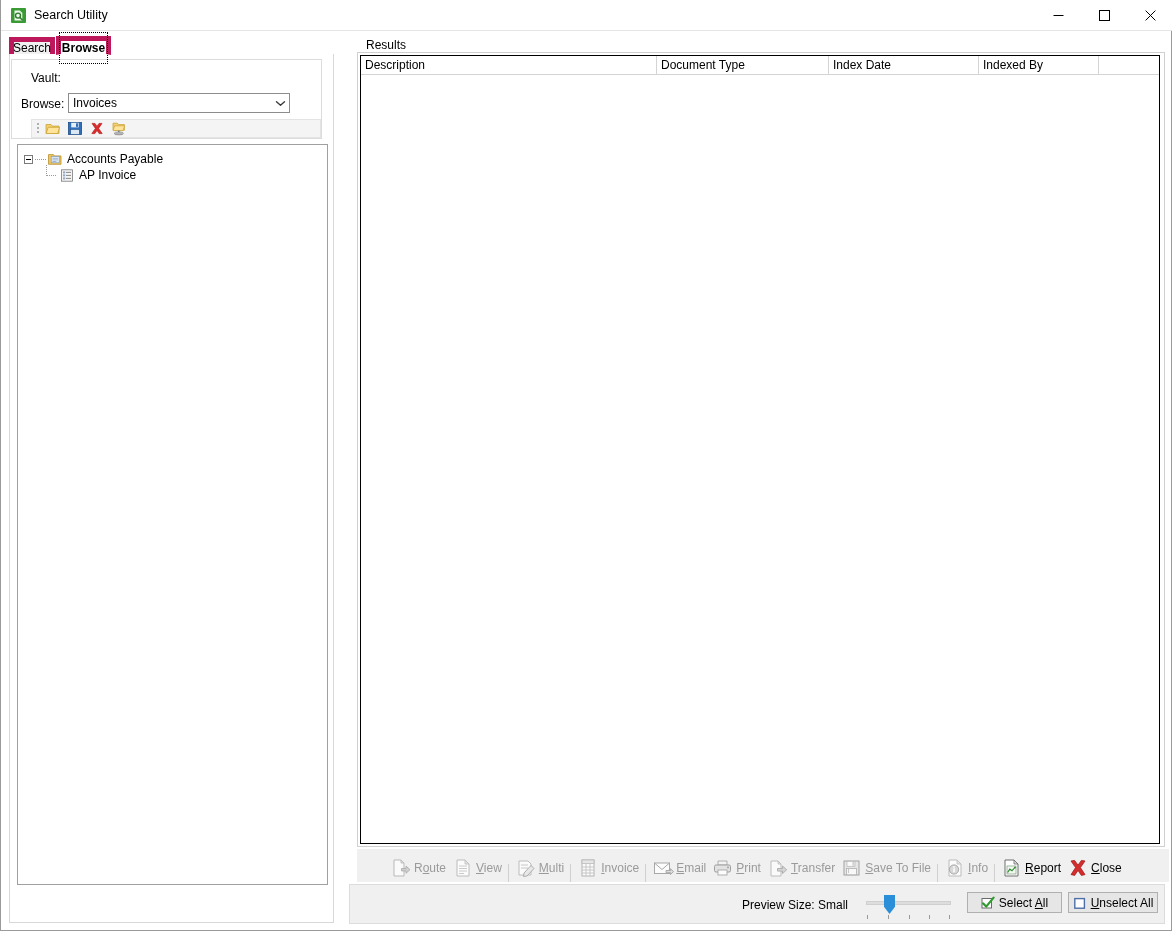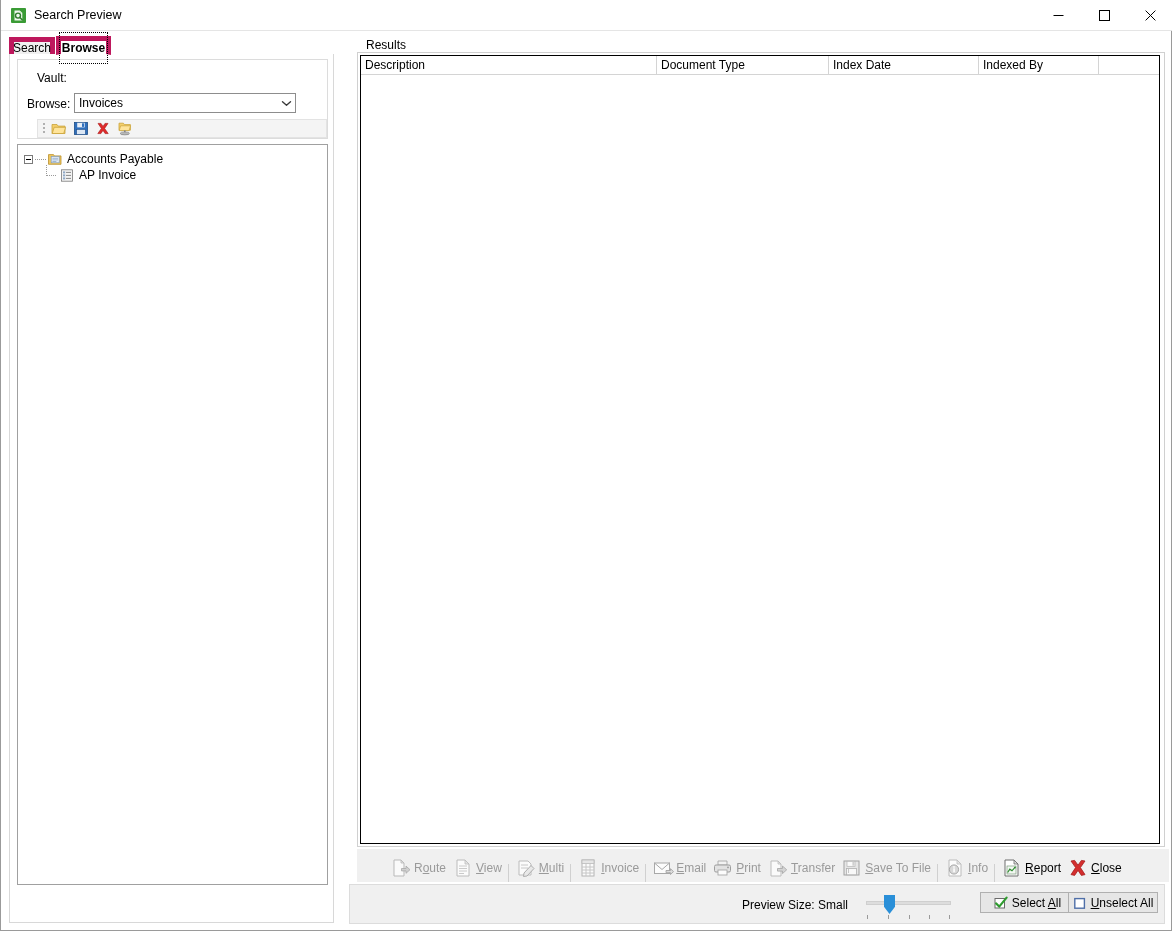--- a/index.html
+++ b/index.html
@@ -68,21 +68,21 @@
   #tab-browse { left: 47px; width: 55px; }
 
   
   .leftpanel {
     position: absolute; left: 8px; top: 54px; width: 325px; height: 869px;
     background: #ffffff;
     border: 1px solid #d8d8d8;
     border-top: none;
   }
   .selector-group {
-    position: absolute; left: 7px; top: 5px; width: 311px; height: 80px;
+    position: absolute; left: 1px; top: 5px; width: 311px; height: 80px;
     border: 1px solid #dcdcdc;
     background: #ffffff;
   }
   .lbl {
     position: absolute; font-size: 12px; color: #000; line-height: 14px;
   }
   #vault-label { left: 19px; top: 11px; }
   #browse-label { left: 9px; top: 37px; }
   .combo {
     position: absolute; height: 20px;
@@ -215,21 +215,21 @@
     clip-path: polygon(0 0, 100% 0, 100% 62%, 50% 100%, 0 62%);
   }
   .slider .ticks { position: absolute; left: 0; top: 18px; width: 85px; height: 4px; }
   .slider .ticks i { position: absolute; top: 0; width: 1px; height: 4px; background: #9a9a9a; }
   .sbtn {
     position: absolute; top: 7px; height: 21px;
     background: #e6e6e6; border: 1px solid #b0b0b0;
     display: flex; align-items: center; justify-content: center;
     font-size: 12px; color: #000;
   }
-  #select-all-button { left: 630px; width: 95px; }
+  #select-all-button { left: 617px; width: 95px; }
   #unselect-all-button { left: 718px; width: 90px; }
   .sbtn .sicon { width: 14px; height: 14px; margin-right: 4px; flex: none; }
 
   .splitter {
     position: absolute; left: 336px; top: 56px; width: 6px; height: 862px;
     background: #ffffff;
   }
 </style>
 </head>
 <body>
@@ -239,21 +239,21 @@
   <div class="titlebar">
     <span class="appicon">
       <svg width="17" height="17" viewBox="0 0 17 17">
         <rect x="1" y="1" width="15" height="15" rx="1" fill="#3a9b35"></rect>
         <path d="M4.5 3.5h5.2l2.6 2.6v7.4H4.5z" fill="#ffffff" opacity="0.92"></path>
         <path d="M9.7 3.5v2.6h2.6z" fill="#c9e8c4"></path>
         <circle cx="8" cy="8.6" r="2.5" fill="none" stroke="#2f7d2b" stroke-width="1.4"></circle>
         <line x1="9.9" y1="10.5" x2="12.1" y2="12.7" stroke="#2f7d2b" stroke-width="1.6" stroke-linecap="round"></line>
       </svg>
     </span>
-    <span class="title">Search Preview</span>
+    <span class="title">Search Utility</span>
 
     <div class="wbtn" id="btn-min">
       <svg width="11" height="11" viewBox="0 0 11 11">
         <line x1="0.5" y1="5.5" x2="10.5" y2="5.5" stroke="#000" stroke-width="1"></line>
       </svg>
     </div>
     <div class="wbtn" id="btn-max">
       <svg width="11" height="11" viewBox="0 0 11 11">
         <rect x="0.5" y="0.5" width="10" height="10" fill="none" stroke="#000" stroke-width="1"></rect>
       </svg>

